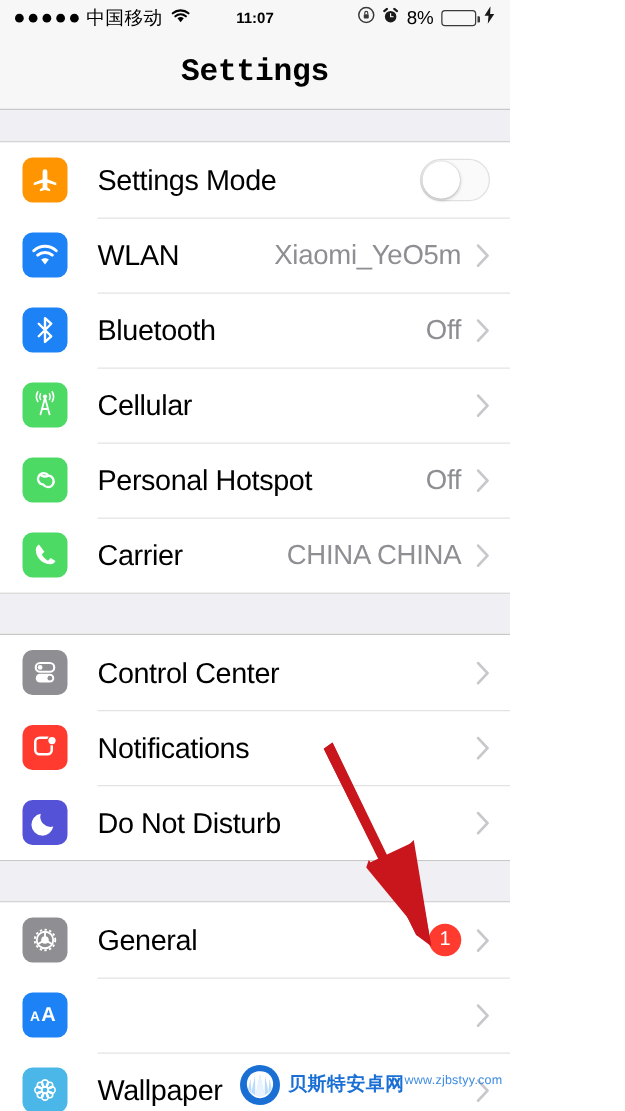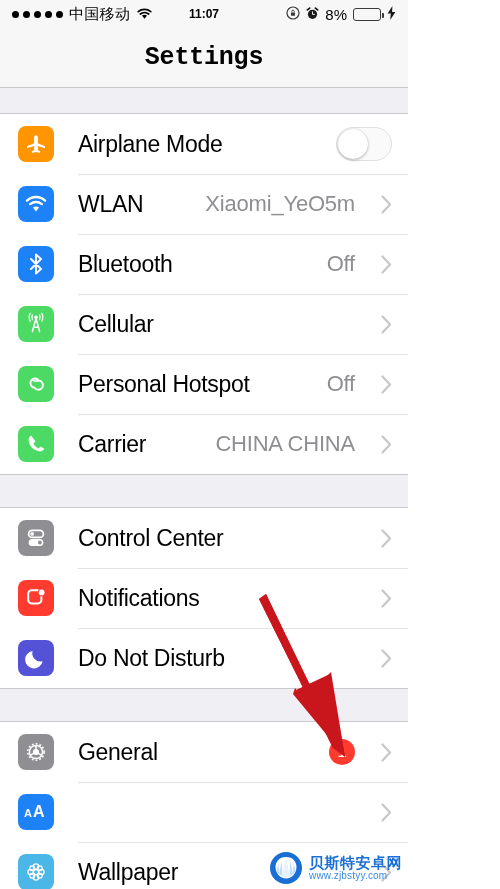--- a/index.html
+++ b/index.html
@@ -75,21 +75,21 @@
     height: 1px; background: #e3e3e6;
   }
   .icon {
     width: 36px; height: 36px; border-radius: 8px;
     flex: 0 0 36px;
     display: flex; align-items: center; justify-content: center;
     margin-right: 24px;
   }
   .icon svg { display: block; }
   .label { font-size: 23px; color: #000; letter-spacing: -0.3px; }
-  .right { margin-left: auto; display: flex; align-items: center; gap: 26px; }
+  .right { margin-left: auto; display: flex; align-items: center; gap: 12px; }
   .value { font-size: 22px; color: #8e8e93; letter-spacing: -0.2px; }
   .chev {
     width: 11px; height: 19px; flex: 0 0 11px;
   }
   .chev svg { display: block; }
   .badge {
     width: 26px; height: 26px; border-radius: 50%;
     background: #ff3b30; color: #fff;
     font-size: 16px; font-weight: 500;
     display: flex; align-items: center; justify-content: center;
@@ -116,21 +116,21 @@
     position: absolute; left: 0; top: 0; width: 500px; height: 889px;
     pointer-events: none;
   }
 
   
   #watermark {
     position: absolute; right: 6px; bottom: 4px;
     display: flex; align-items: center; gap: 6px;
   }
   .wm-shell { width: 34px; height: 34px; flex: 0 0 34px; }
-  .wm-txt { display: flex; flex-direction: column; line-height: 1.05; }
+  .wm-txt { display: flex; flex-direction: row; line-height: 1.05; }
   .wm-cn { font-size: 15px; font-weight: bold; color: #1a6fd4; letter-spacing: .5px; }
   .wm-url { font-size: 10px; color: #3b8ae0; letter-spacing: .2px; }
 </style>
 </head>
 <body>
 
 <div id="screen">
 
   <div id="statusbar">
     <div class="sb-left">
@@ -189,21 +189,21 @@
     <div class="gap" style="height:25px"></div>
 
     <div class="group">
 
       <div class="row">
         <span class="icon" style="background:#ff9500">
           <svg width="24" height="24" viewBox="0 0 24 24">
             <path d="M21 14.2 L13.9 11.3 V5.2 a1.9 1.9 0 0 0-3.8 0 v6.1 L3 14.2 v2.0 l7.1-2.1 v3.9 l-2.2 1.5 v1.4 l4.1-1.0 4.1 1.0 v-1.4 l-2.2-1.5 v-3.9 l7.1 2.1 z" fill="#fff"></path>
           </svg>
         </span>
-        <span class="label">Airplane Mode</span>
+        <span class="label">Settings Mode</span>
         <span class="right">
           <span class="toggle">
             <span class="knob"></span>
           </span>
         </span>
       </div>
 
       <div class="row">
         <span class="icon" style="background:#1d82f5">
           <svg width="24" height="20" viewBox="0 0 24 20">

